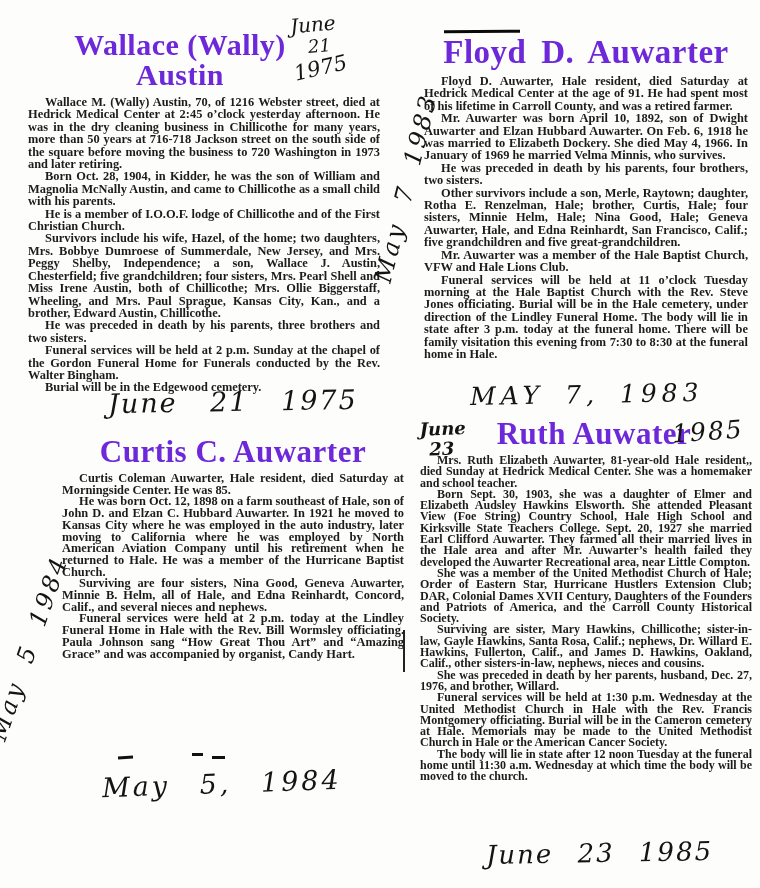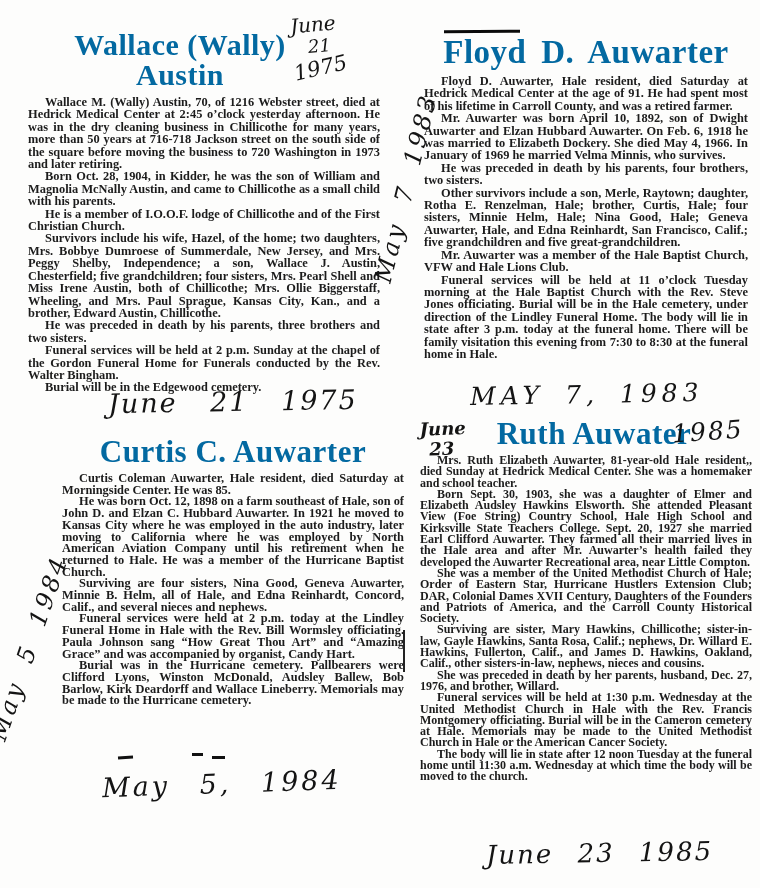--- a/index.html
+++ b/index.html
@@ -9,21 +9,21 @@
     position:relative;
     overflow:hidden;
     font-family:"Liberation Serif", serif;
     color:#121212;
   }
   .clip{position:absolute;}
   .headline{
     font-family:"Liberation Serif", serif;
     font-weight:bold;
     text-align:center;
-    color:#0369a1;
+    color:#6d28d9;
     margin:0 0 6px 0;
     letter-spacing:0.5px;
     line-height:1.0;
   }
   .clip-wallace{left:28px;top:30px;width:352px;}
   .clip-wallace .headline{font-size:30px;padding-right:48px;}
   .clip-floyd{left:424px;top:36px;width:324px;}
   .clip-floyd .headline{font-size:33px;word-spacing:6px;}
   .clip-curtis{left:62px;top:436px;width:342px;}
   .clip-curtis .headline{font-size:31px;}
@@ -111,21 +111,20 @@
     </div>
 </div>
 
 <div class="clip clip-curtis">
   <h1 class="headline">Curtis C. Auwarter</h1>
   <div class="body-text">
       <p>Curtis Coleman Auwarter, Hale resident, died Saturday at Morningside Center. He was 85.</p>
       <p>He was born Oct. 12, 1898 on a farm southeast of Hale, son of John D. and Elzan C. Hubbard Auwarter. In 1921 he moved to Kansas City where he was employed in the auto industry, later moving to California where he was employed by North American Aviation Company until his retirement when he returned to Hale. He was a member of the Hurricane Baptist Church.</p>
       <p>Surviving are four sisters, Nina Good, Geneva Auwarter, Minnie B. Helm, all of Hale, and Edna Reinhardt, Concord, Calif., and several nieces and nephews.</p>
       <p>Funeral services were held at 2 p.m. today at the Lindley Funeral Home in Hale with the Rev. Bill Wormsley officiating. Paula Johnson sang “How Great Thou Art” and “Amazing Grace” and was accompanied by organist, Candy Hart.</p>
-      <p>Burial was in the Hurricane cemetery. Pallbearers were Clifford Lyons, Winston McDonald, Audsley Ballew, Bob Barlow, Kirk Deardorff and Wallace Lineberry. Memorials may be made to the Hurricane cemetery.</p>
     </div>
 </div>
 
 <div class="clip clip-ruth">
   <h1 class="headline">Ruth Auwater</h1>
   <div class="body-text">
       <p>Mrs. Ruth Elizabeth Auwarter, 81-year-old Hale resident,, died Sunday at Hedrick Medical Center. She was a homemaker and school teacher.</p>
       <p>Born Sept. 30, 1903, she was a daughter of Elmer and Elizabeth Audsley Hawkins Elsworth. She attended Pleasant View (Foe String) Country School, Hale High School and Kirksville State Teachers College. Sept. 20, 1927 she married Earl Clifford Auwarter. They farmed all their married lives in the Hale area and after Mr. Auwarter’s health failed they developed the Auwarter Recreational area, near Little Compton.</p>
       <p>She was a member of the United Methodist Church of Hale; Order of Eastern Star, Hurricane Hustlers Extension Club; DAR, Colonial Dames XVII Century, Daughters of the Founders and Patriots of America, and the Carroll County Historical Society.</p>
       <p>Surviving are sister, Mary Hawkins, Chillicothe; sister-in-law, Gayle Hawkins, Santa Rosa, Calif.; nephews, Dr. Willard E. Hawkins, Fullerton, Calif., and James D. Hawkins, Oakland, Calif., other sisters-in-law, nephews, nieces and cousins.</p>

